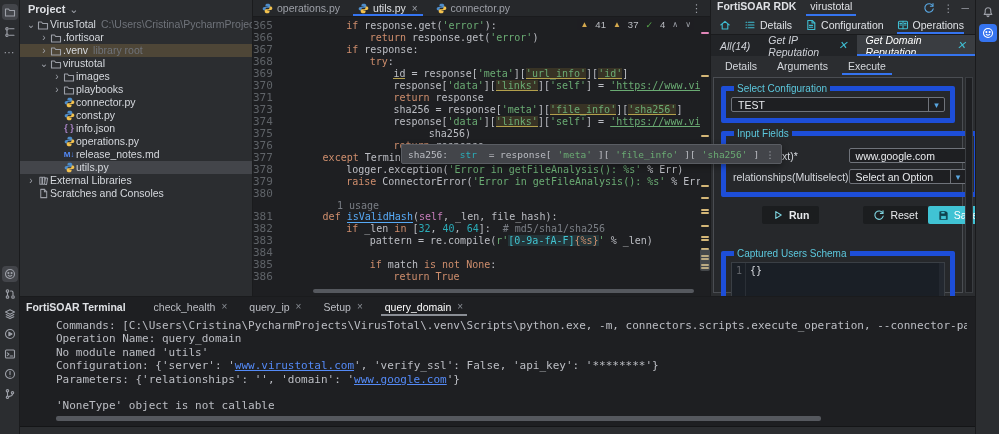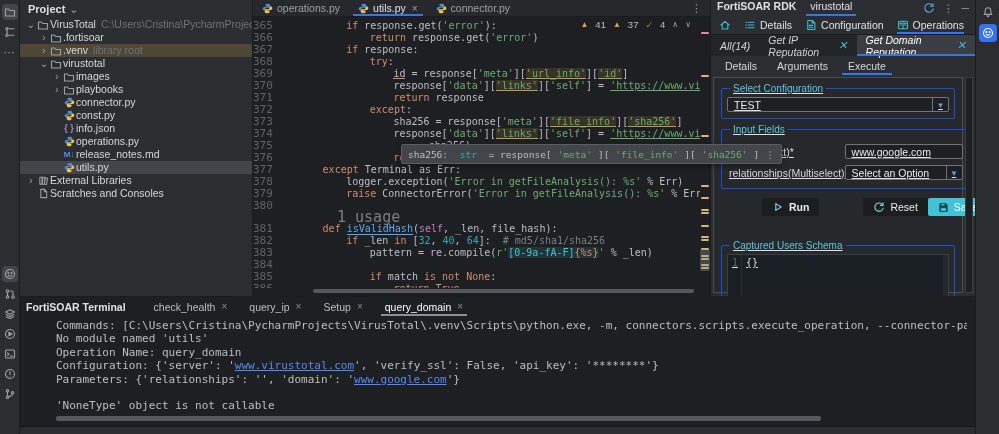--- a/index.html
+++ b/index.html
@@ -33,21 +33,21 @@
   #tabbar { height:17px; display:flex; align-items:stretch; background:#26282b; border-bottom:1px solid #1a1b1d; }
   .etab { display:flex; align-items:center; gap:4px; padding:0 9px; color:#9da0a8; font-size:10.5px; position:relative; }
   .etab.active { color:#dfe1e5; }
   .etab.active::after { content:""; position:absolute; left:4px; right:4px; bottom:0; height:2px; background:#3574f0; }
   .etab .x { color:#9da0a8; font-size:10px; margin-left:2px; }
   #tab-kebab { margin-left:auto; padding:0 8px; color:#9da0a8; display:flex; align-items:center; }
   #code { position:absolute; left:0; top:17px; right:10px; bottom:8px; overflow:hidden; font-family:"DejaVu Sans Mono",monospace; font-size:10px; }
   .crow { height:12px; line-height:12px; display:flex; white-space:pre; }
   .crow .ln { flex:0 0 46px; text-align:left; padding-right:14px; color:#5f6368; font-size:11px; }
   .crow .lc { flex:1; overflow:hidden; }
-  .inlay { height:11px; line-height:11px; padding-left:84px; color:#7a7e85; font-size:15px; font-family:"DejaVu Sans Mono",monospace; }
+  .inlay { height:11px; line-height:11px; padding-left:84px; color:#7a7e85; font-size:10px; font-family:"DejaVu Sans Mono",monospace; }
   .c-k{color:#cf8e6d} .c-t{color:#bcbec4} .c-str{color:#6aab73} .c-num{color:#2aacb8}
   .c-com{color:#7a7e85} .c-fn{color:#57aaf7; border-bottom:1px solid #57aaf7;} .c-self{color:#c77dbb}
   .c-url{color:#6aab73; text-decoration:underline;}
   .c-warn{color:#6aab73; background:rgba(194,158,56,.16); box-shadow:inset 0 -1px 0 #b3a04c;}
   .c-wd{color:#bcbec4; box-shadow:inset 0 -1px 0 #b3a04c;}
   .c-rx{color:#42c3d0; background:rgba(66,195,208,.13);}
   .c-pct{color:#cf8e6d; background:rgba(66,195,208,.13);}
   #inspections { position:absolute; top:19px; right:16px; display:flex; gap:7px; align-items:center; font-size:9.5px; color:#bcbec4; background:rgba(30,31,34,.85); padding:0 3px; }
   #inspections .tri { color:#d5a94e; font-size:8px; }
   #inspections .ok { color:#57a64a; font-size:9px; }
@@ -71,21 +71,21 @@
   #rp-ops { height:21px; display:flex; align-items:stretch; background:#222427; }
   .rp-op { display:flex; align-items:center; gap:7px; padding:0 9px; color:#cfd2d8; position:relative;font-style:italic; }
   .rp-op.active { background:#3a3d41; color:#fff; }
   .rp-op.active::after { content:""; position:absolute; left:0; right:0; bottom:0; height:2px; background:#3574f0; }
   .rp-op .x { color:#3fbdd1; font-size:11px; }
   #rp-sub { height:19px; display:flex; align-items:stretch; gap:4px; padding:0 6px; }
   .rp-sub-tab { display:flex; align-items:center; padding:0 8px; color:#d5d8dd; position:relative; }
   .rp-sub-tab.active::after { content:""; position:absolute; left:2px; right:2px; bottom:0; height:2px; background:#3574f0; }
   #rp-body { position:absolute; left:2px; top:77px; right:12px; bottom:3px; border:1px solid #4a4d52; background:#26282b; }
   #rp-scrolltrack { position:absolute; right:2px; top:77px; bottom:3px; width:8px; border:1px solid #3a3d41; background:#1e1f22; }
-  fieldset { border:1px solid #1d4ed8; border-radius:2px; margin:5px 7px 0; padding:3px 5px 6px;text-decoration:underline; }
+  fieldset { border:5px solid #1d4ed8; border-radius:2px; margin:5px 7px 0; padding:3px 5px 6px; }
   legend { color:#5cc8de; font-size:10px; padding:0 3px; margin-left:3px; }
   .ctrl { height:15px; background:#1e1f22; border:1px solid #6f737a; border-radius:2px; display:flex; align-items:center; color:#e8eaed; }
   .ctrl .val { padding:0 6px; flex:1; white-space:nowrap; overflow:hidden; }
   .ctrl .dd { flex:0 0 16px; height:100%; border-left:1px solid #6f737a; display:flex; align-items:center; justify-content:center; color:#58a6e0; font-size:9px; }
   .f-row { display:flex; align-items:center; margin:6px 2px 2px; }
   .f-row .lbl { flex:1; color:#d5d8dd; }
   .f-row .ctrl { width:118px; }
   #rp-buttons { display:flex; align-items:center; margin:9px 10px 0; }
   .btn { height:18px; border-radius:2px; display:flex; align-items:center; gap:5px; padding:0 10px; background:#1b1d1f; color:#e8eaed; font-size:10.5px; }
   .btn.primary { background:#40c3d4; color:#fff; }
@@ -361,21 +361,20 @@
       </div>
     <div id="code">
         <div class="crow" style="height: 3px;"></div>
         <div class="crow"><span class="ln">365</span><span class="lc" style="padding-left: 47.2px;"><span class="c-k">if </span><span class="c-t">response.get(</span><span class="c-str">'error'</span><span class="c-t">):</span></span></div>
         <div class="crow"><span class="ln">366</span><span class="lc" style="padding-left: 70.8px;"><span class="c-k">return </span><span class="c-t">response.get(</span><span class="c-str">'error'</span><span class="c-t">)</span></span></div>
         <div class="crow"><span class="ln">367</span><span class="lc" style="padding-left: 47.2px;"><span class="c-k">if </span><span class="c-t">response:</span></span></div>
         <div class="crow"><span class="ln">368</span><span class="lc" style="padding-left: 70.8px;"><span class="c-k">try</span><span class="c-t">:</span></span></div>
         <div class="crow"><span class="ln">369</span><span class="lc" style="padding-left: 94.4px;"><span class="c-wd">id</span><span class="c-t"> = response[</span><span class="c-str">'meta'</span><span class="c-t">][</span><span class="c-warn">'url_info'</span><span class="c-t">][</span><span class="c-warn">'id'</span><span class="c-t">]</span></span></div>
         <div class="crow"><span class="ln">370</span><span class="lc" style="padding-left: 94.4px;"><span class="c-t">response[</span><span class="c-str">'data'</span><span class="c-t">][</span><span class="c-warn">'links'</span><span class="c-t">][</span><span class="c-str">'self'</span><span class="c-t">] = </span><span class="c-url">'https://www.virustotal.com/gui/url/{0}/det</span></span></div>
         <div class="crow"><span class="ln">371</span><span class="lc" style="padding-left: 94.4px;"><span class="c-k">return </span><span class="c-t">response</span></span></div>
-        <div class="crow"><span class="ln">372</span><span class="lc" style="padding-left: 70.8px;"><span class="c-k">except</span><span class="c-t">:</span></span></div>
         <div class="crow"><span class="ln">373</span><span class="lc" style="padding-left: 94.4px;"><span class="c-t">sha256 = response[</span><span class="c-str">'meta'</span><span class="c-t">][</span><span class="c-warn">'file_info'</span><span class="c-t">][</span><span class="c-warn">'sha256'</span><span class="c-t">]</span></span></div>
         <div class="crow"><span class="ln">374</span><span class="lc" style="padding-left: 94.4px;"><span class="c-t">response[</span><span class="c-str">'data'</span><span class="c-t">][</span><span class="c-warn">'links'</span><span class="c-t">][</span><span class="c-str">'self'</span><span class="c-t">] = </span><span class="c-url">'https://www.virustotal.com/gui/file/{0}/de</span></span></div>
         <div class="crow"><span class="ln">375</span><span class="lc" style="padding-left: 129.8px;"><span class="c-t">sha256)</span></span></div>
         <div class="crow"><span class="ln">376</span><span class="lc" style="padding-left: 94.4px;"><span class="c-k">return </span><span class="c-t">response</span></span></div>
         <div class="crow"><span class="ln">377</span><span class="lc" style="padding-left: 23.6px;"><span class="c-k">except </span><span class="c-t">Terminal as Err:</span></span></div>
         <div class="crow"><span class="ln">378</span><span class="lc" style="padding-left: 47.2px;"><span class="c-t">logger.exception(</span><span class="c-str">'Error in getFileAnalysis(): %s'</span><span class="c-t"> % Err)</span></span></div>
         <div class="crow"><span class="ln">379</span><span class="lc" style="padding-left: 47.2px;"><span class="c-k">raise </span><span class="c-t">ConnectorError(</span><span class="c-str">'Error in getFileAnalysis(): %s'</span><span class="c-t"> % Err)</span></span></div>
         <div class="crow"><span class="ln">380</span><span class="lc" style="padding-left: 0px;"></span></div>
         <div class="inlay">1 usage</div>
         <div class="crow"><span class="ln">381</span><span class="lc" style="padding-left: 23.6px;"><span class="c-k">def </span><span class="c-fn">isValidHash</span><span class="c-t">(</span><span class="c-self">self</span><span class="c-t">, _len, file_hash):</span></span></div>
@@ -587,22 +586,22 @@
           <span>Setup</span>
           <span class="x">×</span>
         </div>
         <div class="ttab active">
           <span>query_domain</span>
           <span class="x">×</span>
         </div>
       </div>
     <div id="term-body">
         <div class="trow"><span>Commands: [C:\Users\Cristina\PycharmProjects\VirusTotal\.venv\Scripts\python.exe, -m, connectors.scripts.execute_operation, --connector-path, C:\Users\Cristina\PycharmProjects\VirusTotal\virustotal, --connector-name, virustotal,</span></div>
+        <div class="trow"><span>Operation Name: query_domain</span></div>
         <div class="trow"><span>No module named 'utils'</span></div>
-        <div class="trow"><span>Operation Name: query_domain</span></div>
         <div class="trow"><span>Configuration: {'server': '</span><span class="t-a">www.virustotal.com</span><span>', 'verify_ssl': False, 'api_key': '********'}</span></div>
         <div class="trow"><span>Parameters: {'relationships': '', 'domain': '</span><span class="t-a">www.google.com</span><span>'}</span></div>
         <div class="trow"></div>
         <div class="trow"><span>'NoneType' object is not callable</span></div>
       </div>
     <div id="term-hscroll"></div>
   </div>
 
   <div id="status"></div>
 </div>

